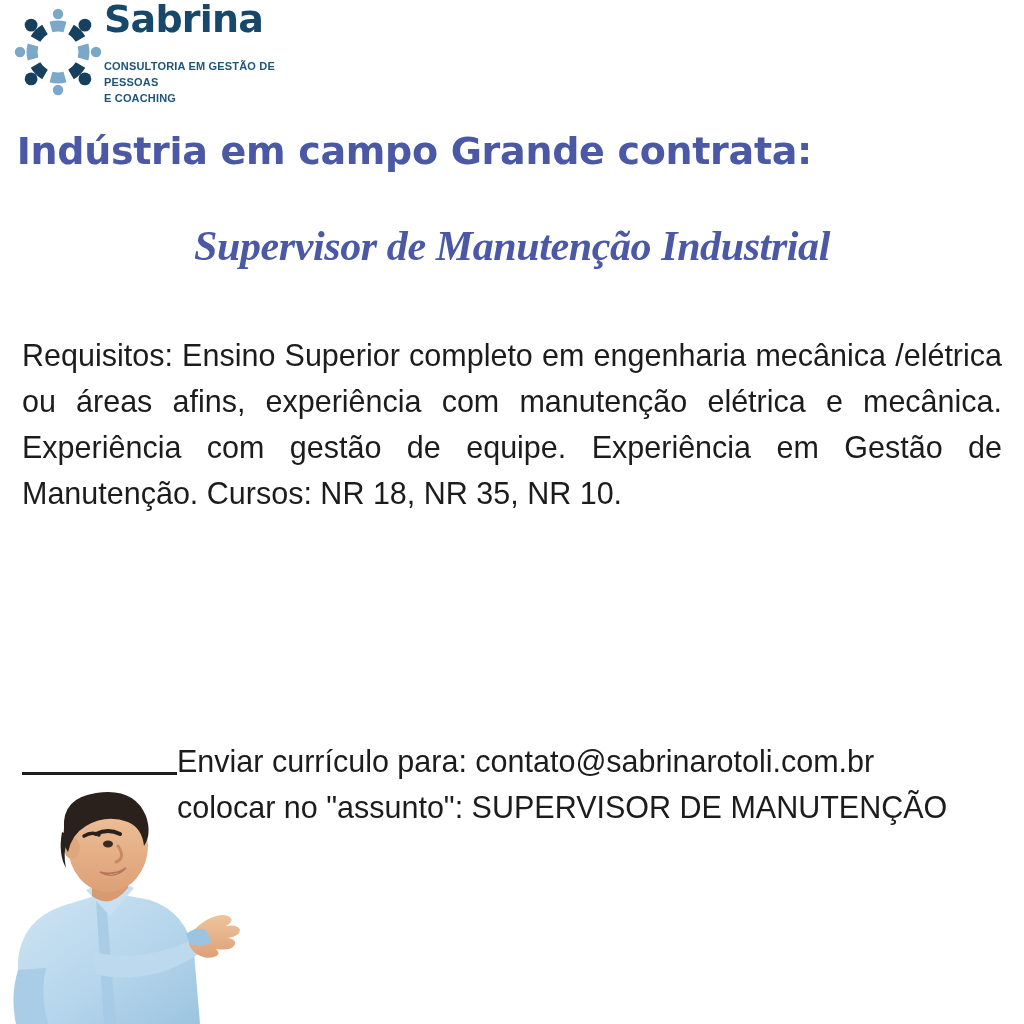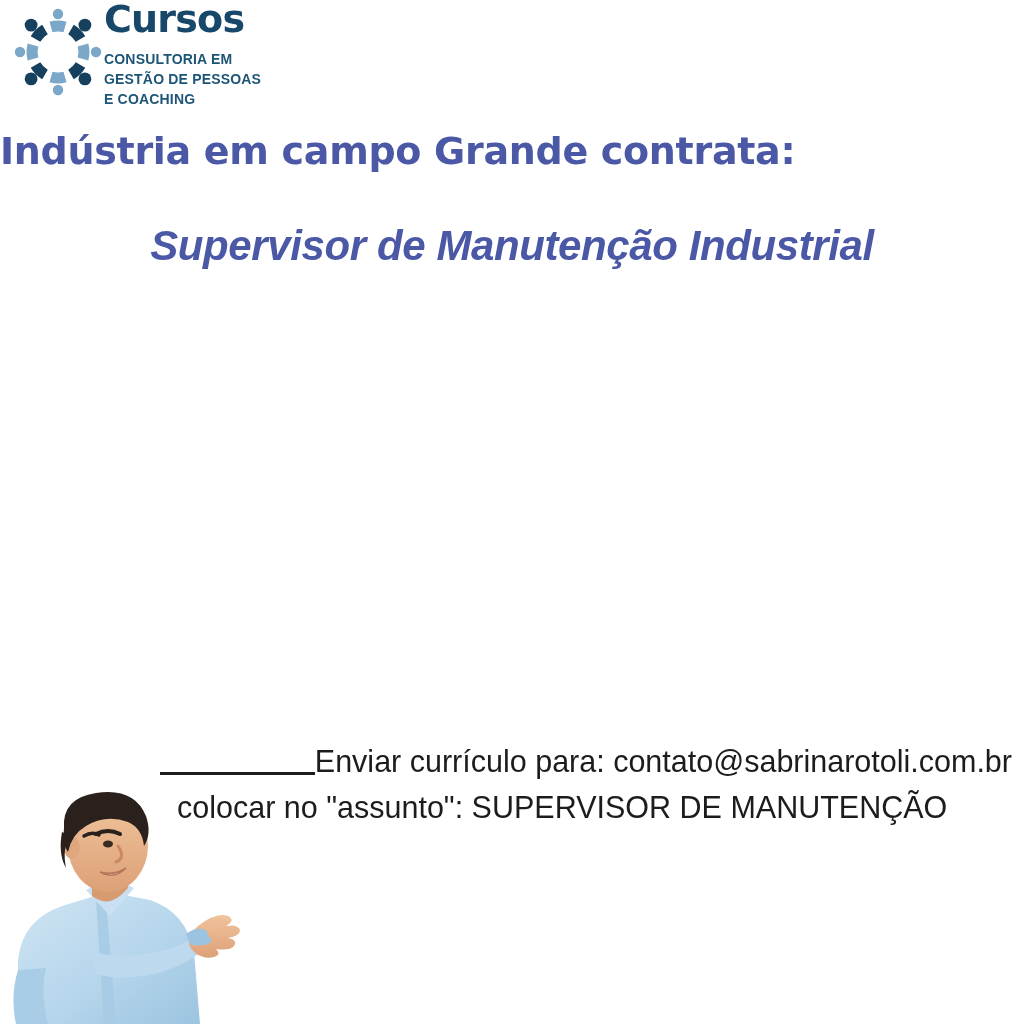--- a/index.html
+++ b/index.html
@@ -44,48 +44,48 @@
     font-weight: bold;
     font-size: 38px;
     line-height: 0.93;
     letter-spacing: -0.8px;
     color: #17486a;
     white-space: nowrap;
   }
   .logo-tagline {
     font-family: "Liberation Sans", sans-serif;
     font-weight: bold;
-    font-size: 14px;
+    font-size: 11px;
     line-height: 1.42;
     letter-spacing: 0.18px;
     color: #1d5577;
-    margin-top: 13px;
+    margin-top: 22px;
   }
 
   
   .headline {
     position: absolute;
     left: 0;
     top: 129px;
     width: 812px;
-    text-align: left;
+    text-align: right;
     font-family: "DejaVu Sans", sans-serif;
     font-weight: bold;
     font-size: 38px;
     letter-spacing: -0.3px;
     color: #4a58a6;
     white-space: nowrap;
   }
   .subheadline {
     position: absolute;
     left: 0;
     top: 222px;
     width: 1024px;
     text-align: center;
-    font-family: Liberation Sans, sans-serif;
+    font-family: Liberation Serif, serif;
     font-weight: bold;
     font-style: italic;
     font-size: 42px;
     letter-spacing: -0.4px;
     color: #4a58a6;
     white-space: nowrap;
   }
 
   
   .body-area {
@@ -116,21 +116,20 @@
   }
   .contact-line {
     font-size: 30.5px;
     line-height: 46px;
     color: #1c1c1c;
     white-space: nowrap;
   }
   .contact-line-1 {
     display: flex;
     align-items: center;
-    justify-content: flex-end;
   }
   .lead-rule {
     display: inline-block;
     width: 155px;
     height: 0;
     border-bottom: 3px solid #1c1c1c;
     position: relative;
     top: 12px;
     flex: none;
   }
@@ -173,32 +172,33 @@
         <circle cx="26.9" cy="26.9" r="6.4" fill="#16405e"></circle>
         <circle cx="0" cy="38" r="5.2" fill="#7ba7c9"></circle>
         <circle cx="-26.9" cy="26.9" r="6.4" fill="#16405e"></circle>
         <circle cx="-38" cy="0" r="5.2" fill="#7ba7c9"></circle>
         <circle cx="-26.9" cy="-26.9" r="6.4" fill="#16405e"></circle>
       </g>
     </svg>
   </span>
 
   <div class="logo-words">
-    <div class="logo-name">Cursos</div>
+    <div class="logo-name">Sabrina</div>
     <div class="logo-tagline">
       <div>CONSULTORIA EM GESTÃO DE PESSOAS</div>
       <div>E COACHING</div>
     </div>
   </div>
 </div>
 
 <div class="headline">Indústria em campo Grande contrata:</div>
 <div class="subheadline">Supervisor de Manutenção Industrial</div>
 
 <div class="body-area">
+  <p class="para para-justified">Requisitos: Ensino Superior completo em engenharia mecânica /elétrica ou áreas afins, experiência com manutenção elétrica e mecânica. Experiência com gestão de equipe. Experiência em Gestão de Manutenção. Cursos: NR 18, NR 35, NR 10.</p>
   <div class="gap-1"></div>
   <div class="gap-2"></div>
 </div>
 
 <div class="contact-block">
   <div class="contact-line contact-line-1">
     <span class="lead-rule"></span>
     <span>Enviar currículo para: contato@sabrinarotoli.com.br</span>
   </div>
   <div class="contact-line contact-line-2">colocar no "assunto": SUPERVISOR DE MANUTENÇÃO</div>

